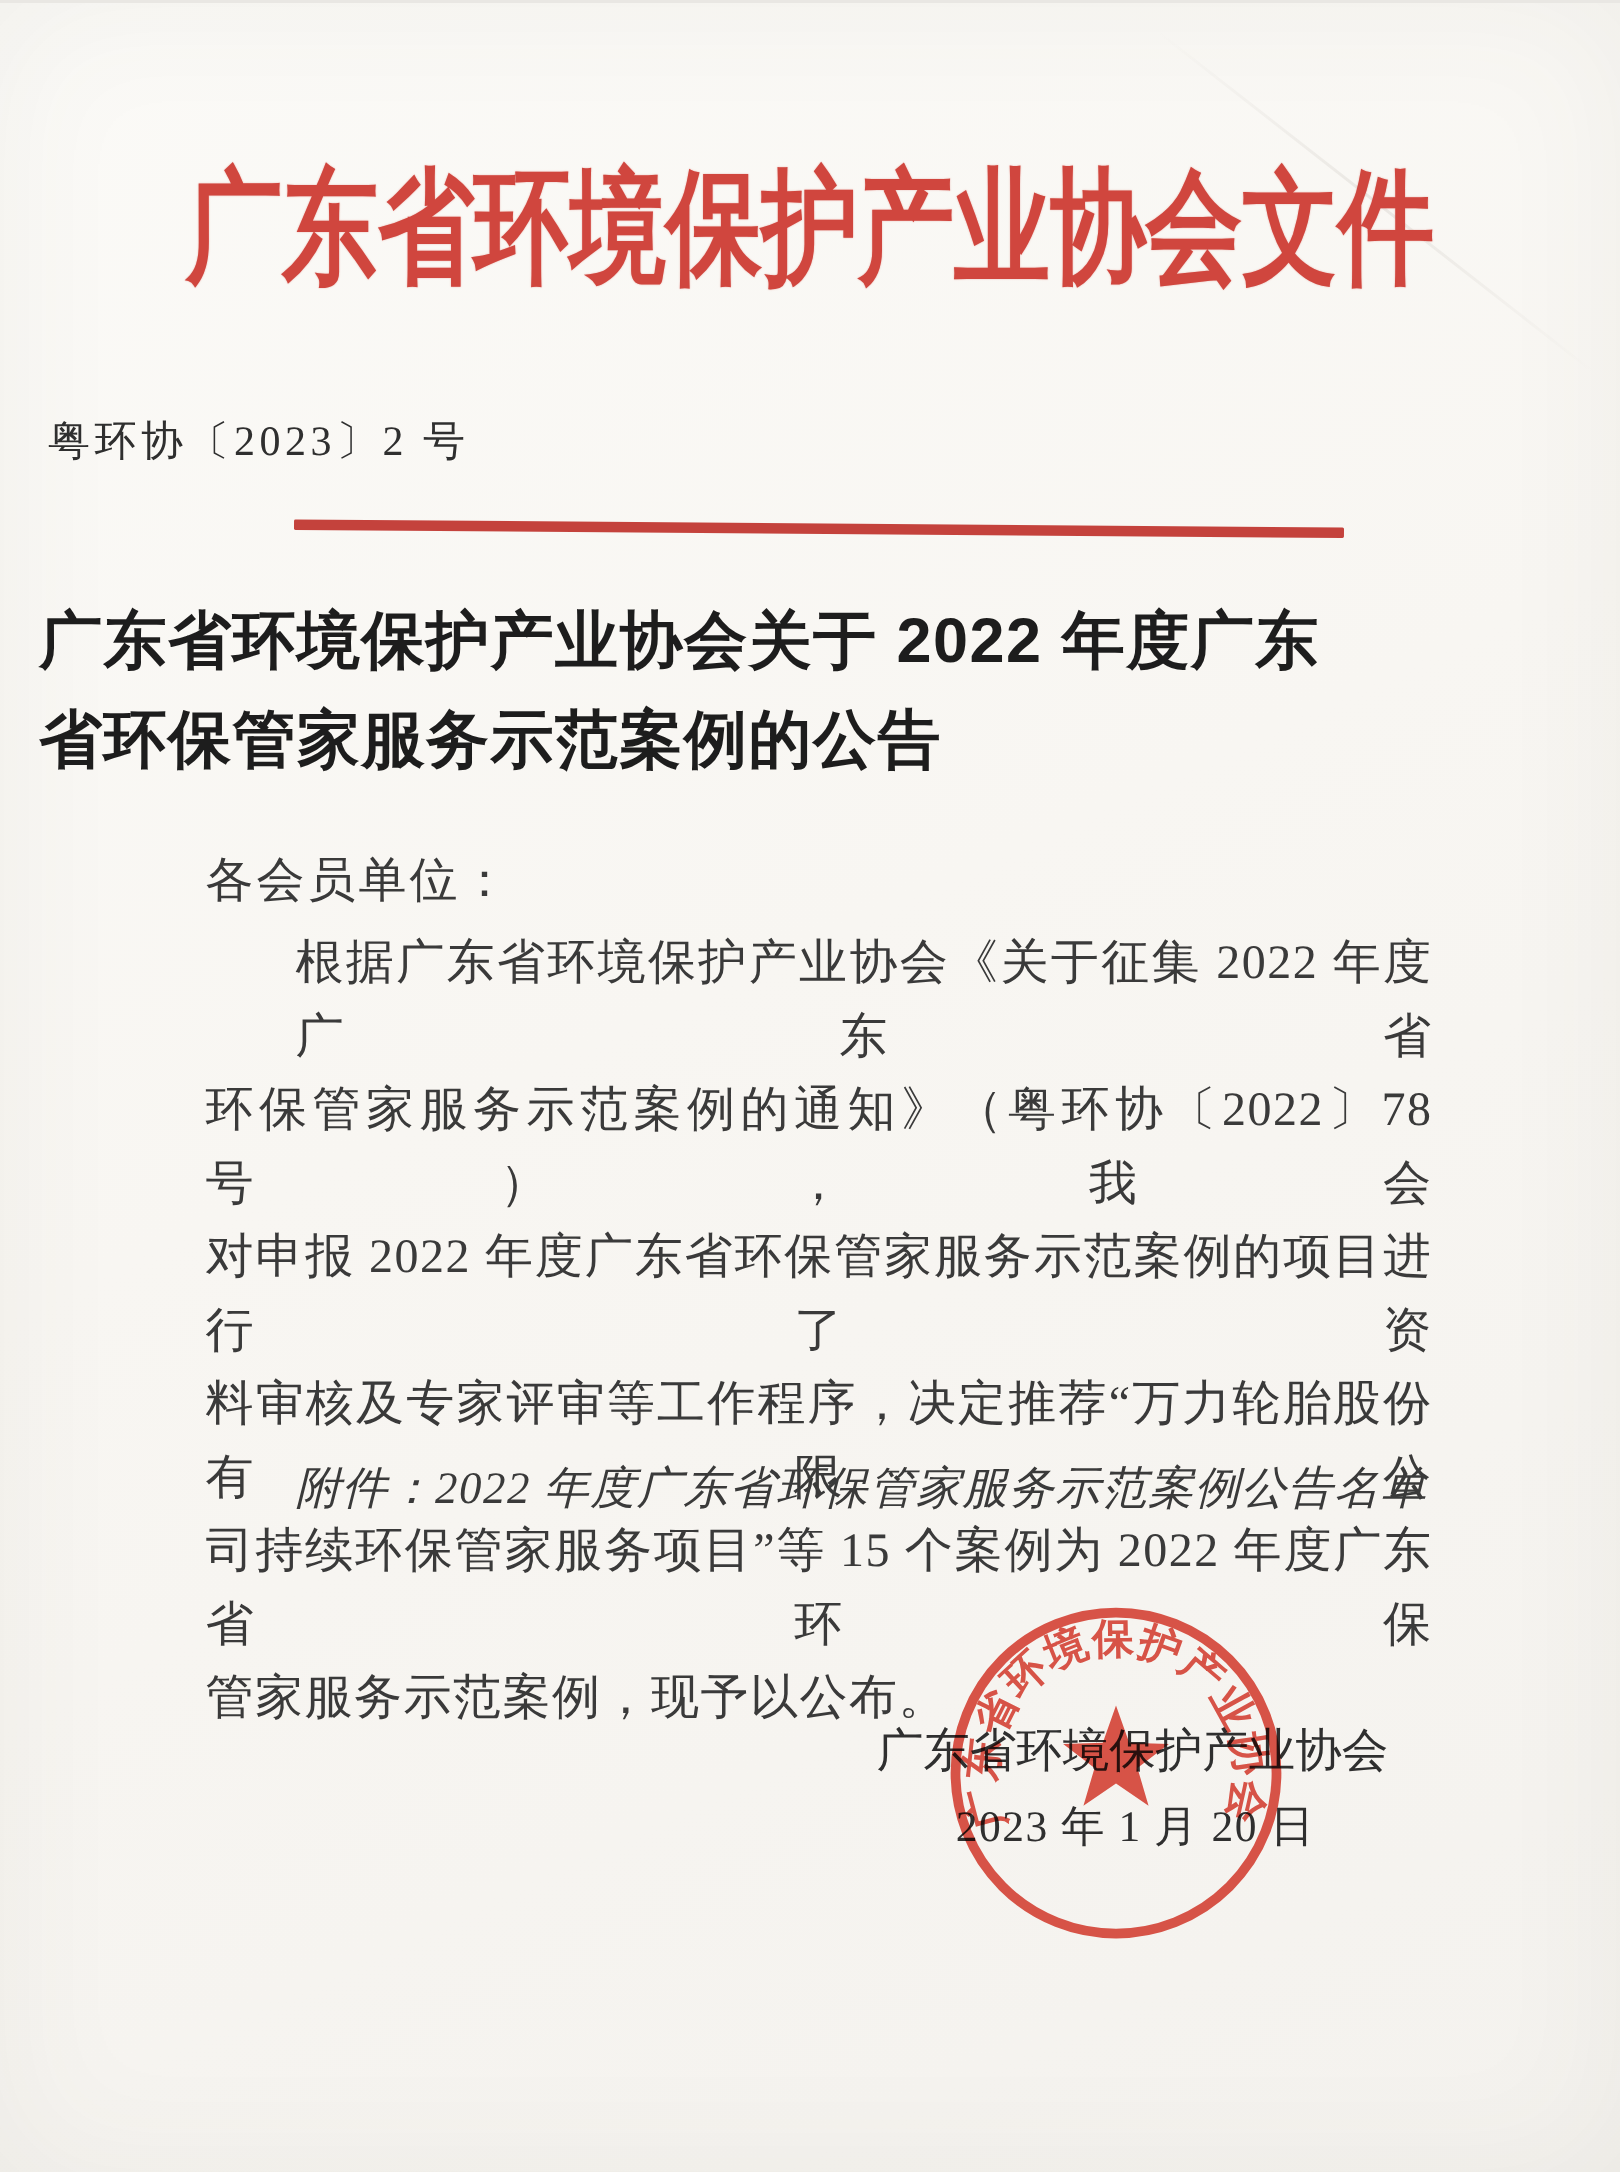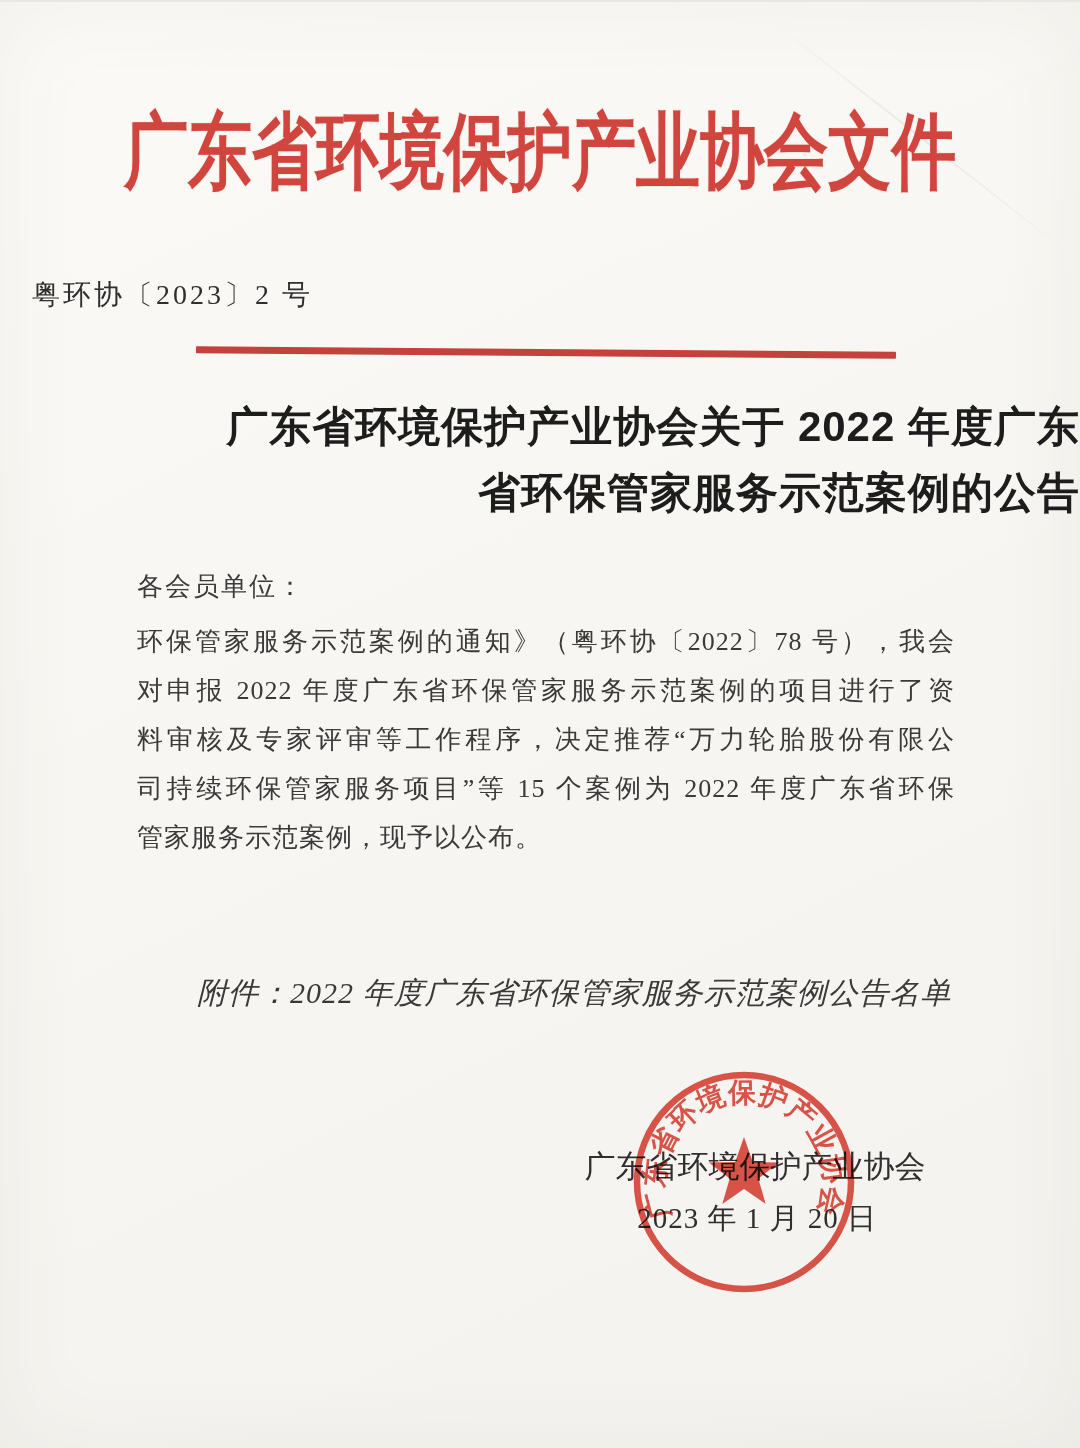--- a/index.html
+++ b/index.html
@@ -43,30 +43,30 @@
     color:#2f2f2f;
   }
   .red-line{
     position:absolute;top:347px;left:196px;width:700px;height:7px;
     background:var(--line-red,#c4423c);
     transform:rotate(0.45deg);
     border-radius:1px;
   }
   .doc-title{
     position:absolute;top:392px;left:26px;width:1054px;
-    text-align:right;
+    text-align:left;
     font-family:"Liberation Sans","DejaVu Sans",sans-serif;
     font-weight:700;
     font-size:42px;line-height:66px;
     letter-spacing:1px;
     color:var(--title-black,#1d1d1d);
   }
   .body-block{
     position:absolute;top:560px;left:137px;width:818px;
-    font-size:26px;line-height:49px;
+    font-size:32px;line-height:49px;
     color:var(--body-text,#3a3a3a);
   }
   .salutation{letter-spacing:2px;}
   .para{margin-top:6px;}
   .para-line{
     text-align:justify;
     text-align-last:justify;
     letter-spacing:1px;
   }
   .para-line.first{padding-left:60px;}
@@ -119,20 +119,21 @@
   <div class="red-line"></div>
 
   <div class="doc-title">
     <div>广东省环境保护产业协会关于 2022 年度广东</div>
     <div>省环保管家服务示范案例的公告</div>
   </div>
 
   <div class="body-block">
     <div class="salutation">各会员单位：</div>
     <div class="para">
+      <div class="para-line first">根据广东省环境保护产业协会《关于征集 2022 年度广东省</div>
       <div class="para-line">环保管家服务示范案例的通知》（粤环协〔2022〕78 号），我会</div>
       <div class="para-line">对申报 2022 年度广东省环保管家服务示范案例的项目进行了资</div>
       <div class="para-line">料审核及专家评审等工作程序，决定推荐“万力轮胎股份有限公</div>
       <div class="para-line">司持续环保管家服务项目”等 15 个案例为 2022 年度广东省环保</div>
       <div class="para-line last">管家服务示范案例，现予以公布。</div>
     </div>
   </div>
 
   <div class="attachment">附件：2022 年度广东省环保管家服务示范案例公告名单</div>
 

